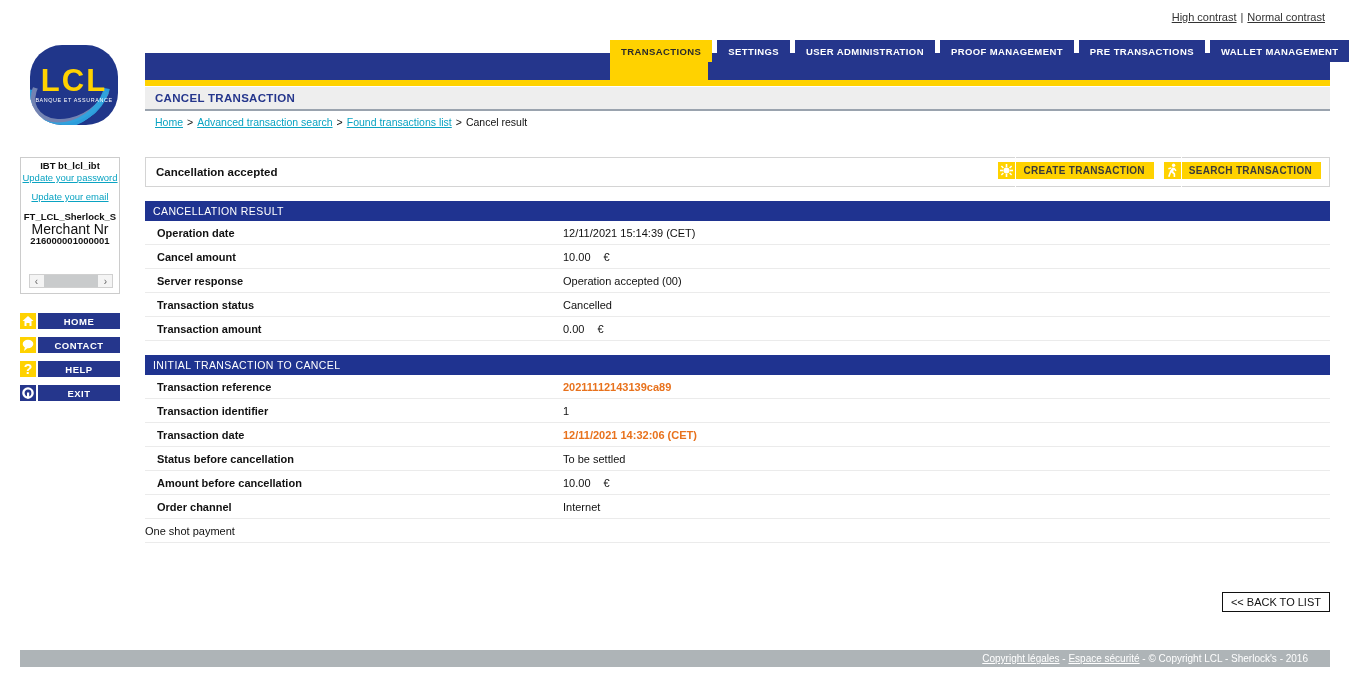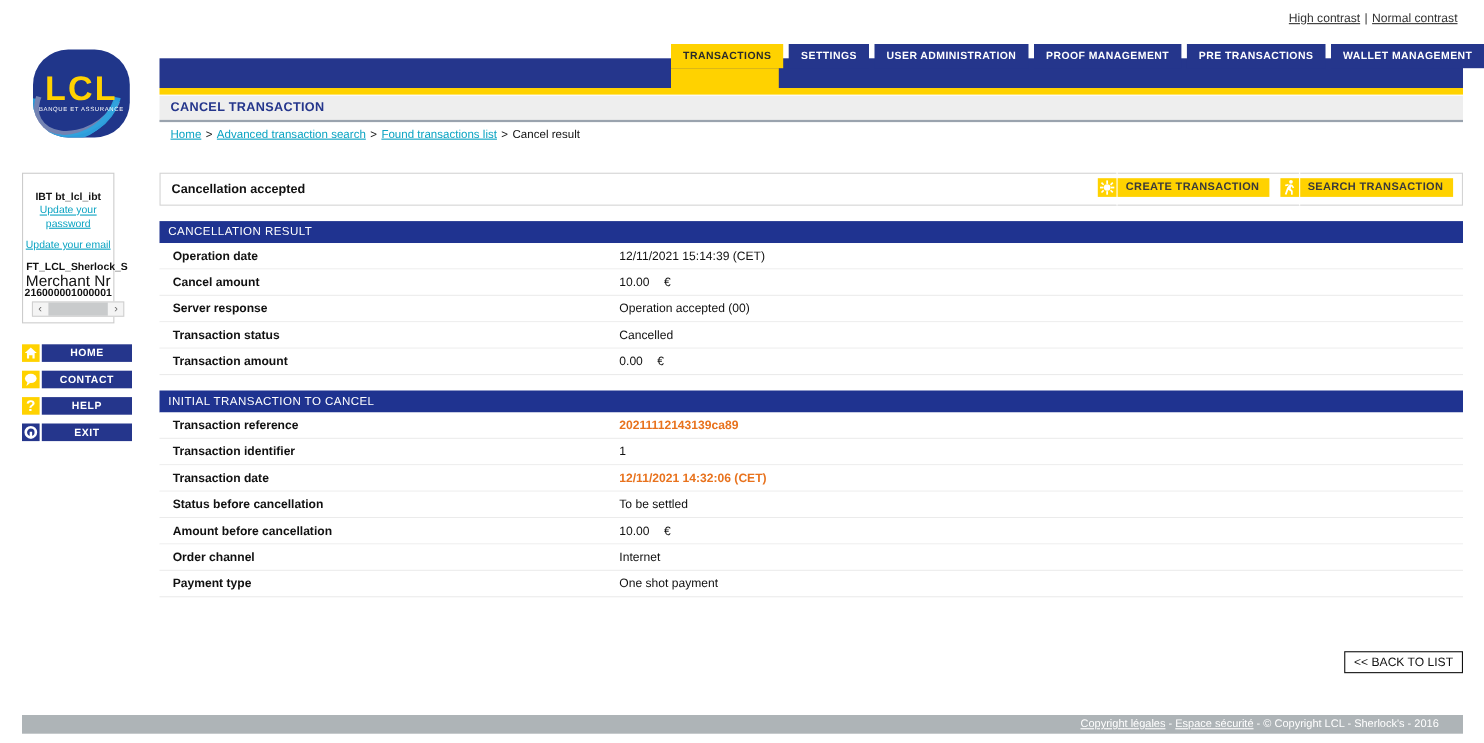--- a/index.html
+++ b/index.html
@@ -125,25 +125,25 @@
     font-size: 10.5px; color: #111;
     display: flex; align-items: center; gap: 4px;
   }
   .breadcrumb a { color: #0aa3c2; text-decoration: underline; cursor: pointer; }
   .breadcrumb .sep { color: #111; }
   .breadcrumb .current { color: #111; font-weight: normal; }
 
   
   .userbox {
     position: absolute; left: 20px; top: 157px;
-    width: 84px; height: 137px;
+    width: 100px; height: 137px;
     background: #ffffff;
     border: 1px solid #cccccc;
     text-align: center;
-    padding-top: 16px;
+    padding-top: 2px;
   }
   .userbox .uline { font-size: 9.5px; font-weight: bold; color: #111; line-height: 12px; }
   .userbox a { font-size: 9.5px; color: #0aa3c2; text-decoration: underline; display: block; line-height: 12px; cursor: pointer; }
   .userbox .gap { height: 7px; }
   .userbox .merch-name {
     font-size: 9.5px; font-weight: bold; color: #111;
     white-space: nowrap; overflow: hidden; width: 98px;
     line-height: 13px;
   }
   .userbox .merch-lbl { font-size: 14px; color: #111; line-height: 12px; }
@@ -479,21 +479,20 @@
     </div>
 
     <div class="row">
       <div class="k">Order channel</div>
       <div class="v">
         <span>Internet</span>
       </div>
     </div>
 
     <div class="row">
-      <div class="k">Payment type</div>
       <div class="v">
         <span>One shot payment</span>
       </div>
     </div>
   </div>
 
 </div>
 
 <div class="backrow">
   <div class="backbtn">&lt;&lt; BACK TO LIST</div>

